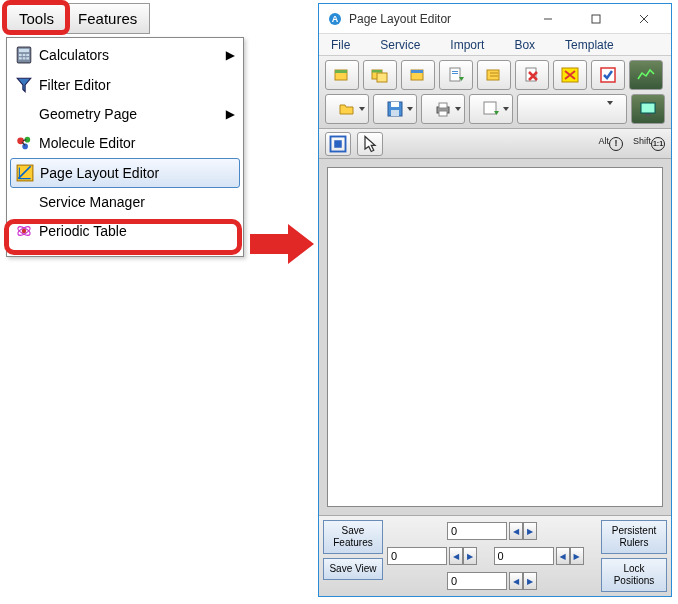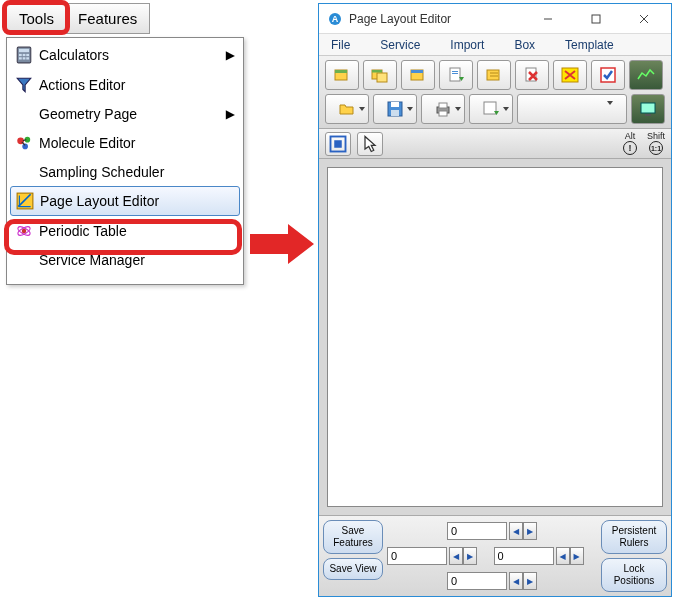--- a/index.html
+++ b/index.html
@@ -33,28 +33,28 @@
   
   .toolbar { padding:4px 6px; background:linear-gradient(#f2f2f2,#d7d7d7); border-bottom:1px solid #aaa; display:flex; flex-wrap:wrap; gap:4px; }
   .tbtn { width:34px; height:30px; border:1px solid #999; border-radius:3px; background:linear-gradient(#fff,#e6e6e6); display:flex; align-items:center; justify-content:center; cursor:default; }
   .tbtn.wide { flex:1; min-width:100px; }
   .tbtn svg { width:20px; height:20px; }
   .tbtn.dd { position:relative; width:44px; }
   .tbtn.dd::after { content:""; position:absolute; right:3px; top:50%; transform:translateY(-50%); border-left:3px solid transparent; border-right:3px solid transparent; border-top:4px solid #444; }
   
   .toolstrip { height:30px; background:linear-gradient(#f2f2f2,#d7d7d7); border-bottom:1px solid #aaa; display:flex; align-items:center; padding:0 6px; gap:6px; }
   .toolstrip .right { margin-left:auto; display:flex; gap:10px; font-size:9px; color:#222; align-items:center; }
-  .modbadge { display:flex; flex-direction:column; align-items:center; line-height:1; }
+  .modbadge { display:flex; flex-direction:row; align-items:flex-start; line-height:1; }
   .modbadge .circ { width:14px; height:14px; border:1.5px solid #222; border-radius:50%; display:flex; align-items:center; justify-content:center; font-weight:bold; font-size:9px; }
   
   .canvas { flex:1; background:#d7d7d7; padding:8px; }
   .canvas-inner { width:100%; height:100%; background:#fff; border:1px solid #888; }
   
   .bottom { background:linear-gradient(#f2f2f2,#d7d7d7); border-top:1px solid #aaa; padding:4px; display:grid; grid-template-columns: 60px 1fr 66px; gap:4px; align-items:stretch; }
-  .sidebtn { border:1px solid #6a8db8; border-radius:8px; background:linear-gradient(#eef4fb,#cddcef); font-size:10px; text-align:center; padding:4px 2px; line-height:1.2; display:flex; align-items:center; justify-content:center; }
+  .sidebtn { border:1px solid #6a8db8; border-radius:0; background:linear-gradient(#eef4fb,#cddcef); font-size:10px; text-align:center; padding:4px 2px; line-height:1.2; display:flex; align-items:center; justify-content:center; }
   .spinners { display:grid; grid-template-columns: 1fr 1fr; grid-template-rows:auto auto auto; gap:3px; }
   .spinwrap { display:flex; align-items:center; gap:2px; }
   .spinwrap.center { grid-column: 1 / 3; justify-content:center; }
   .spinwrap input { width:60px; height:18px; border:1px solid #888; font-size:11px; padding:0 3px; }
   .spinbtns { display:flex; }
   .spinbtns div { width:14px; height:18px; border:1px solid #888; background:linear-gradient(#fff,#dcdcdc); display:flex; align-items:center; justify-content:center; font-size:8px; color:#2255aa; cursor:default; }
   .leftcol { display:flex; flex-direction:column; gap:4px; }
   .rightcol { display:flex; flex-direction:column; gap:4px; }
 </style>
 </head>
@@ -82,66 +82,62 @@
     </span>
     <span>Calculators</span>
     <span class="arrow">▶</span>
   </div>
   <div class="menu-item">
     <span class="icon">
       <svg viewBox="0 0 16 16">
           <path d="M2 2 L14 2 L9 8 L9 14 L7 12 L7 8 Z" fill="#3a78c2" stroke="#225"></path>
         </svg>
     </span>
-    <span>Actions Editor</span>
+    <span>Filter Editor</span>
   </div>
   <div class="menu-item">
     <span class="indent"></span>
     <span>Geometry Page</span>
     <span class="arrow">▶</span>
   </div>
   <div class="menu-item">
     <span class="icon">
       <svg viewBox="0 0 16 16">
           <circle cx="5" cy="6" r="3" fill="#d33"></circle>
           <circle cx="11" cy="5" r="2.5" fill="#3a3"></circle>
           <circle cx="9" cy="11" r="2.5" fill="#36c"></circle>
           <line x1="6" y1="7" x2="9" y2="10" stroke="#333"></line>
           <line x1="7" y1="6" x2="10" y2="5" stroke="#333"></line>
         </svg>
     </span>
     <span>Molecule Editor</span>
   </div>
-  <div class="menu-item">
-    <span class="indent"></span>
-    <span>Sampling Scheduler</span>
-  </div>
   <div class="menu-item selected">
     <span class="icon">
       <svg viewBox="0 0 16 16">
           <rect x="1" y="1" width="14" height="14" fill="#fc3" stroke="#a70"></rect>
           <path d="M2 13 L13 2" stroke="#06c" stroke-width="1.5"></path>
           <path d="M3 3 L3 13 L13 13" stroke="#06c" fill="none"></path>
         </svg>
     </span>
     <span>Page Layout Editor</span>
   </div>
   <div class="menu-item">
+    <span class="indent"></span>
+    <span>Service Manager</span>
+  </div>
+  <div class="menu-item">
     <span class="icon">
       <svg viewBox="0 0 16 16">
           <ellipse cx="8" cy="8" rx="6" ry="2.5" fill="none" stroke="#c3c" transform="rotate(30 8 8)"></ellipse>
           <ellipse cx="8" cy="8" rx="6" ry="2.5" fill="none" stroke="#c3c" transform="rotate(-30 8 8)"></ellipse>
           <circle cx="8" cy="8" r="2" fill="#c33"></circle>
         </svg>
     </span>
     <span>Periodic Table</span>
-  </div>
-  <div class="menu-item">
-    <span class="indent"></span>
-    <span>Service Manager</span>
   </div>
 </div>
 <div class="highlight-selected"></div>
 
 <svg class="big-arrow" width="70" height="44">
   <path d="M2 12 L40 12 L40 2 L66 22 L40 42 L40 32 L2 32 Z" fill="#e22727"></path>
 </svg>
 
 <div class="win">
   <div class="titlebar">

